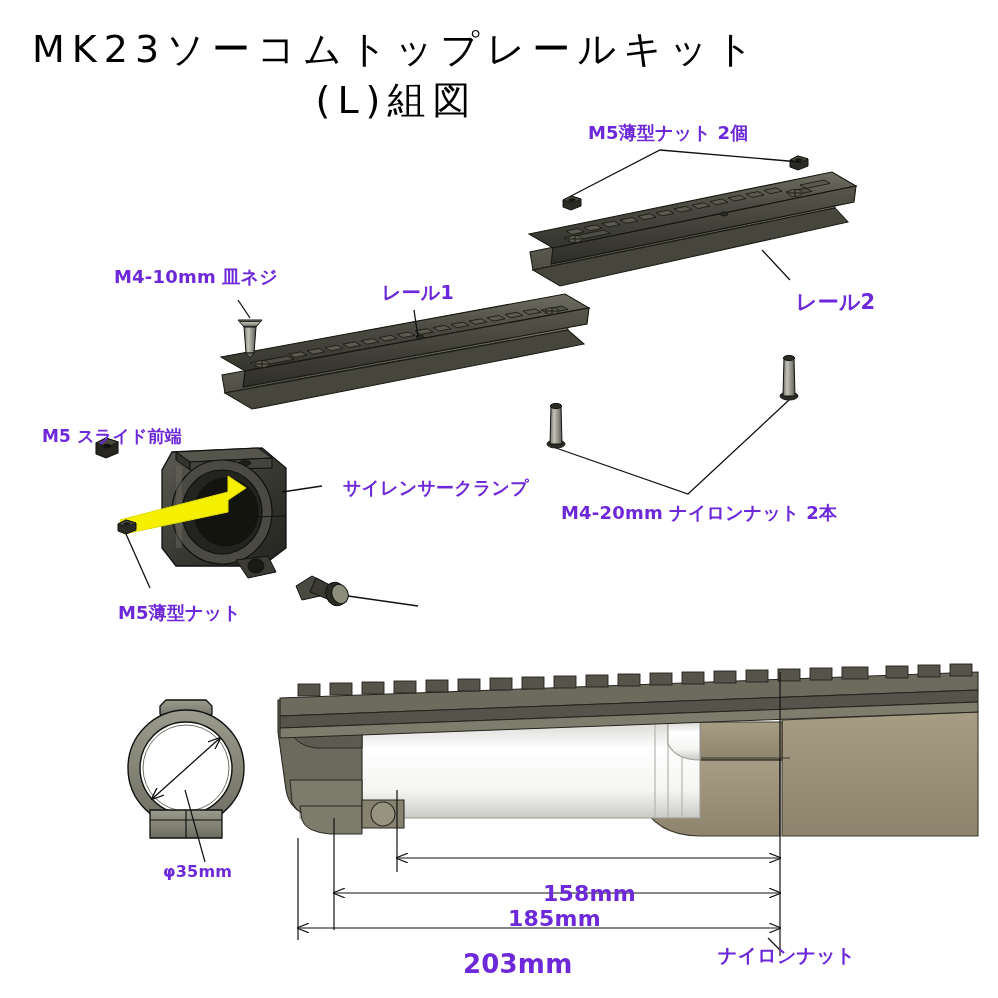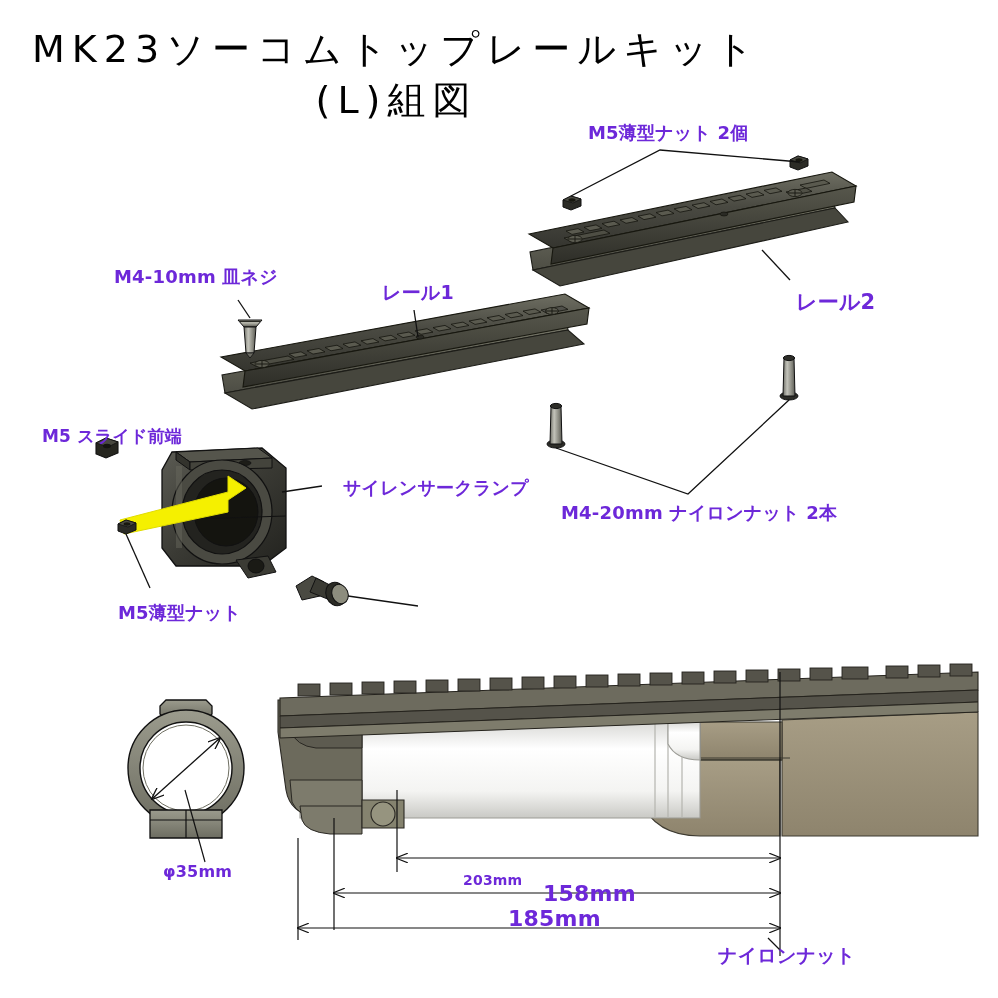--- a/index.html
+++ b/index.html
@@ -332,17 +332,17 @@
 
   <div class="lbl" style="left:101px;top:601px;font-size:18px;margin-left:17px;">M5薄型ナット</div>
 
 
   <div class="lbl" style="left:163px;top:862px;font-size:16px;">φ35mm</div>
 
   <div class="lbl" style="left:543px;top:833px;font-size:22px;margin-top:48px;">158mm</div>
 
   <div class="lbl" style="left:508px;top:868px;font-size:22px;margin-top:38px;">185mm</div>
 
-  <div class="lbl" style="left:463px;top:872px;font-size:14px;">203mm</div>
+  <div class="lbl" style="left:463px;top:949px;font-size:26px;">203mm</div>
 
   <div class="lbl" style="left:718px;top:943px;font-size:19px;">ナイロンナット</div>
 
 </div>
 
 </body></html>

